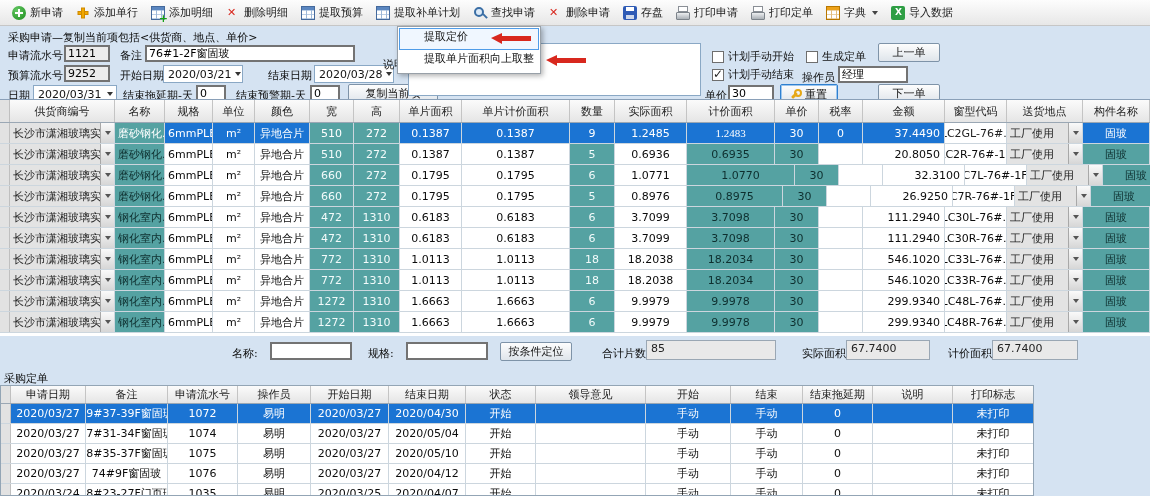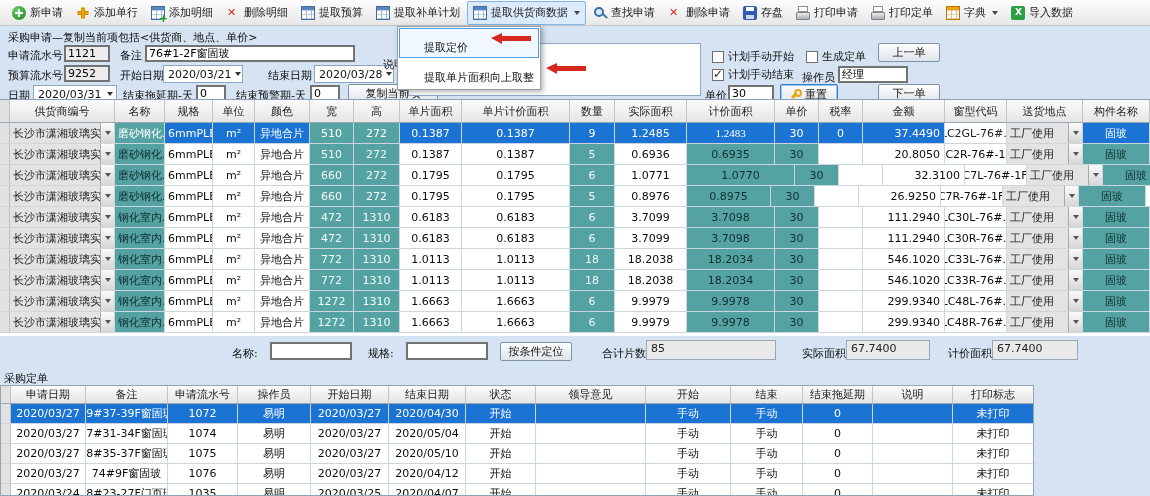--- a/index.html
+++ b/index.html
@@ -45,21 +45,21 @@
   .printer-icon::after{content:"";position:absolute;left:0;top:6px;width:12px;height:6px;background:linear-gradient(#eceef0,#aab0b6);border:1px solid #7c838a;border-radius:1px}
   .import-icon{background:#2e9e44;border-radius:2px}
   .import-icon::before{content:"X";color:#fff;font-size:9px;font-weight:bold;position:absolute;left:4px;top:1px}
   .wrench-icon{width:11px;height:11px;position:relative;display:inline-block;flex:none}
   .wrench-icon::before{content:"";position:absolute;width:7px;height:3px;background:#e6a817;transform:rotate(-45deg);top:5px;left:0;border-radius:1px}
   .wrench-icon::after{content:"";position:absolute;width:4px;height:4px;border:2px solid #e6a817;border-radius:50%;top:0;right:0}
 
   
   .menu{position:absolute;left:397px;top:26px;width:140px;background:#fff;border:1px solid #98a0a8;
         box-shadow:2px 2px 5px rgba(0,0,0,.3);z-index:60;padding:1px}
-  .menu-item{height:20px;display:flex;align-items:center;padding:8px 4px 0 24px;position:relative;
+  .menu-item{height:20px;display:flex;align-items:flex-start;padding:0 4px 0 24px;position:relative;
              border:1px solid transparent;white-space:nowrap;color:#111}
   .menu-item.hl{border-color:#4f9ce8;background:#f0f7ff}
   .rarrow{position:absolute;width:42px;height:11px}
   .rarrow::before{content:"";position:absolute;left:0;top:0;width:0;height:0;
        border-top:5px solid transparent;border-bottom:6px solid transparent;border-right:11px solid #d8281e}
   .rarrow::after{content:"";position:absolute;left:10px;top:3px;width:30px;height:5px;background:#d8281e}
   .arr-in{right:5px;top:4px}
   .arr-out{left:calc(100% + 8px);top:4px}
 
   
@@ -137,25 +137,20 @@
         <span class="tlabel">删除明细</span>
       </div>
       <div class="tbtn">
         <span class="icon table-icon"></span>
         <span class="tlabel">提取预算</span>
       </div>
       <div class="tbtn">
         <span class="icon table-icon"></span>
         <span class="tlabel">提取补单计划</span>
       </div>
-      <div class="tbtn active">
-        <span class="icon table-icon"></span>
-        <span class="tlabel">提取供货商数据</span>
-        <span class="caret"></span>
-      </div>
       <div class="tbtn">
         <span class="icon search-icon"></span>
         <span class="tlabel">查找申请</span>
       </div>
       <div class="tbtn">
         <span class="icon delete-icon"></span>
         <span class="tlabel">删除申请</span>
       </div>
       <div class="tbtn">
         <span class="icon save-icon"></span>
@@ -348,21 +343,21 @@
         <span class="cell al-left teal tealkeep" style="width: 50px;">磨砂钢化..</span>
         <span class="cell al-left" style="width: 48px;">6mmPLE..</span>
         <span class="cell al-center" style="width: 42px;">m²</span>
         <span class="cell al-center" style="width: 55px;">异地合片</span>
         <span class="cell al-center teal tealkeep light" style="width: 44px;">660</span>
         <span class="cell al-center teal tealkeep light" style="width: 46px;">272</span>
         <span class="cell al-center" style="width: 62px;">0.1795</span>
         <span class="cell al-center" style="width: 108px;">0.1795</span>
         <span class="cell al-center teal light" style="width: 45px;">5</span>
         <span class="cell al-center" style="width: 72px;">0.8976</span>
-        <span class="cell al-center teal" style="width: 84px;">0.8975</span>
+        <span class="cell al-center teal" style="width: 96px;">0.8975</span>
         <span class="cell al-center teal" style="width: 44px;">30</span>
         <span class="cell al-center" style="width: 44px;"></span>
         <span class="cell al-right" style="width: 82px;">26.9250</span>
         <span class="cell al-center wkeep" style="width: 62px;">LC7R-76#-1F0</span>
         <span class="cell al-left combocell" style="width: 76px;">
           <span class="ctext">工厂使用</span>
           <span class="ddbtn"></span>
         </span>
         <span class="cell al-center teal" style="width: 67px;">固玻</span>
       </div>

